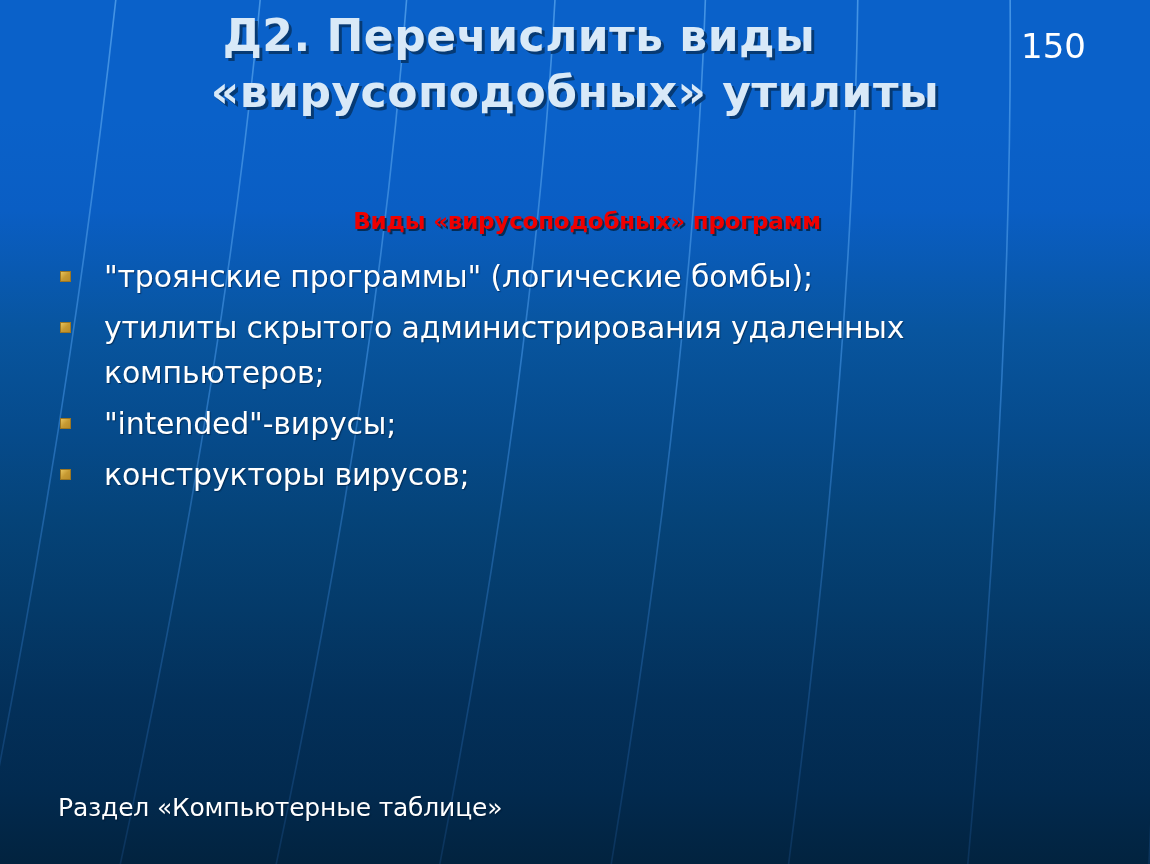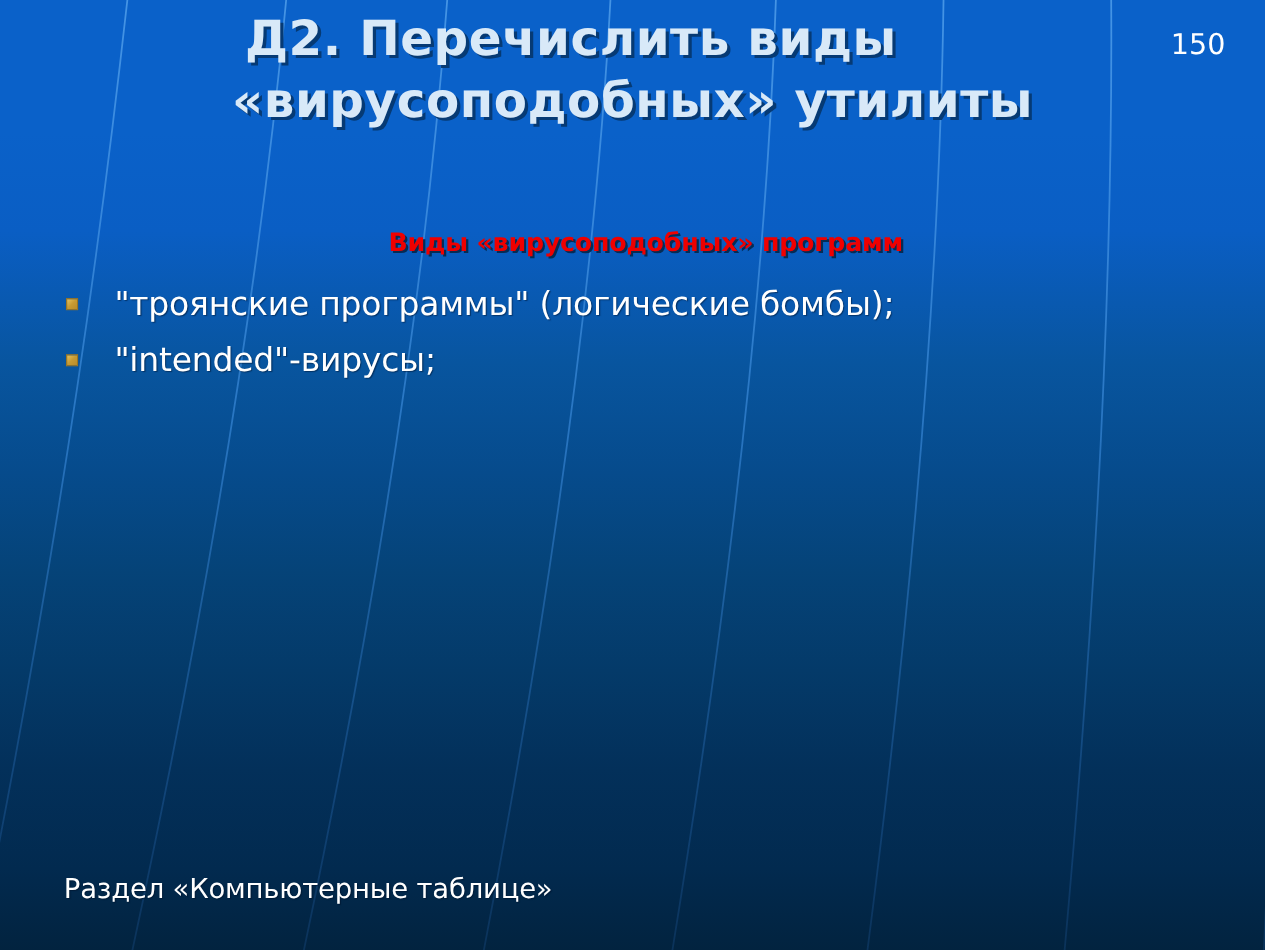--- a/index.html
+++ b/index.html
@@ -54,24 +54,24 @@
     color: #d8e9f8;
     letter-spacing: 0.5px;
     text-shadow: 3px 3px 0 #063a74;
     white-space: nowrap;
   }
   .title-line.l1 { padding-right: 112px; }
 
   
   .page-number {
     position: absolute;
-    right: 36px;
+    right: 64px;
     top: 26px;
     font-family: "DejaVu Sans", sans-serif;
-    font-size: 26px;
+    font-size: 34px;
     color: #ffffff;
     font-weight: normal;
   }
 
   
   .subtitle {
     position: absolute;
     left: 12px;
     top: 208px;
     width: 1150px;
@@ -194,26 +194,34 @@
 
   <div class="subtitle">Виды «вирусоподобных» программ</div>
 
   <div class="bullets">
 
     <div class="bullet-row">
       <span class="bullet-marker"></span>
       <span class="bullet-text">"троянские программы" (логические бомбы);</span>
     </div>
 
+    <div class="bullet-row">
+      <span class="bullet-marker"></span>
+      <span class="bullet-text">утилиты скрытого администрирования удаленных компьютеров;</span>
+    </div>
 
     <div class="bullet-row">
       <span class="bullet-marker"></span>
       <span class="bullet-text">"intended"-вирусы;</span>
     </div>
 
+    <div class="bullet-row">
+      <span class="bullet-marker"></span>
+      <span class="bullet-text">конструкторы вирусов;</span>
+    </div>
 
 
   </div>
 
   <div class="footer-left">Раздел «Компьютерные таблице»</div>
 
 
 </div>
 
 </body></html>

